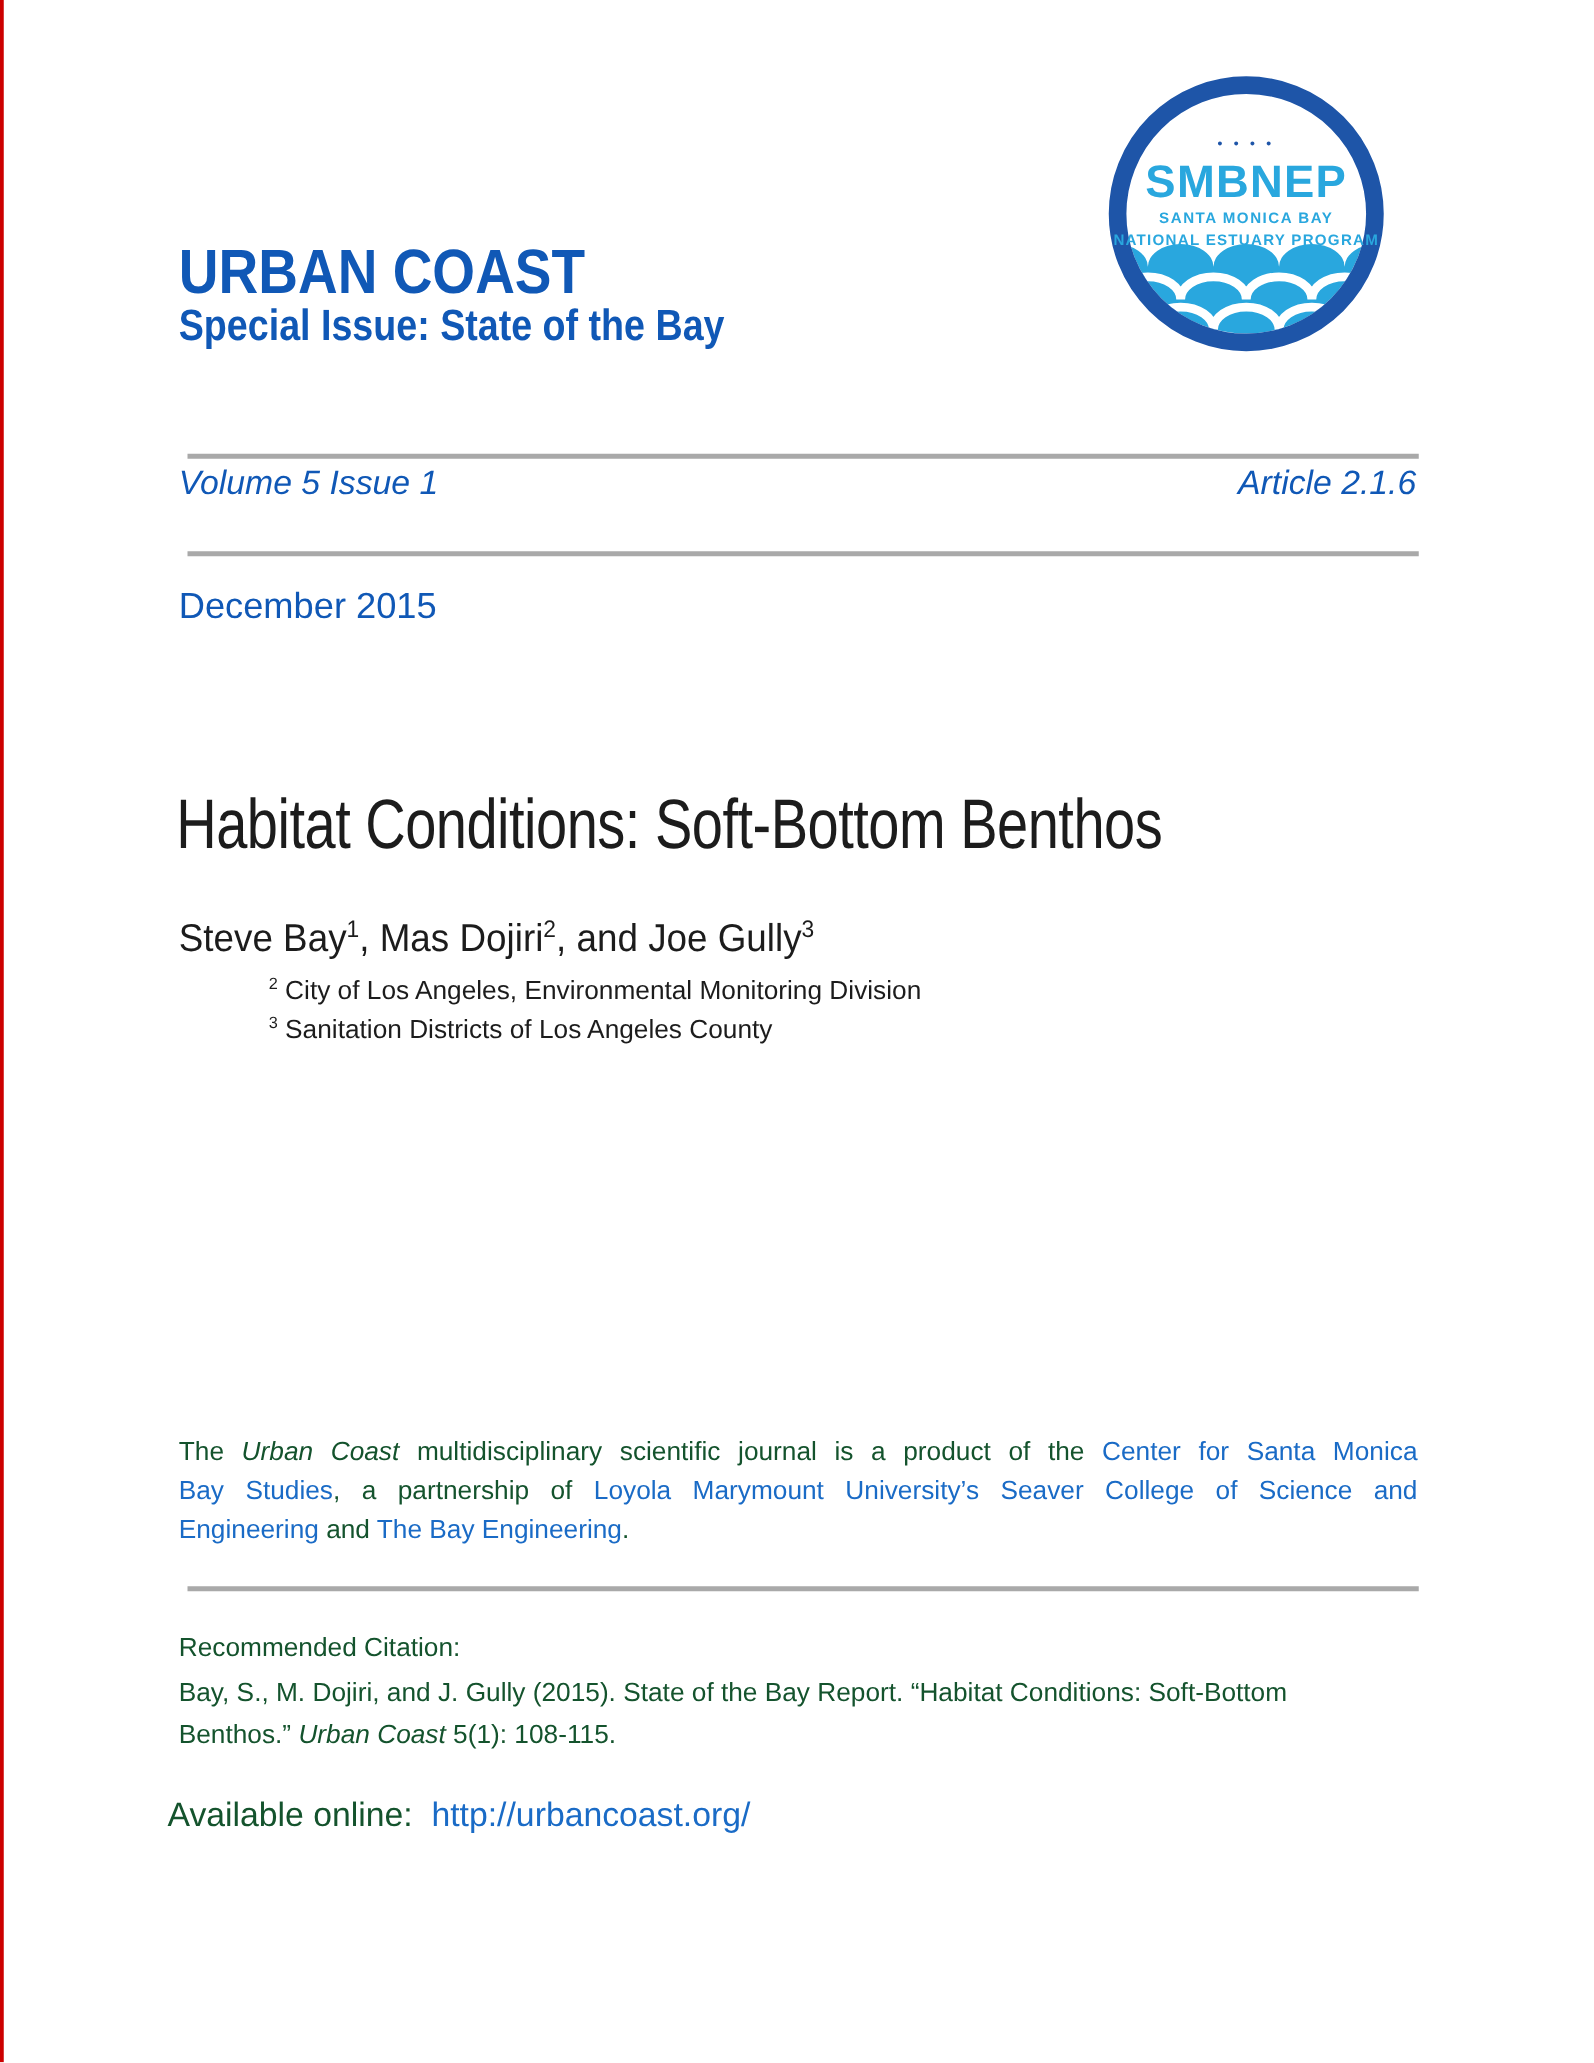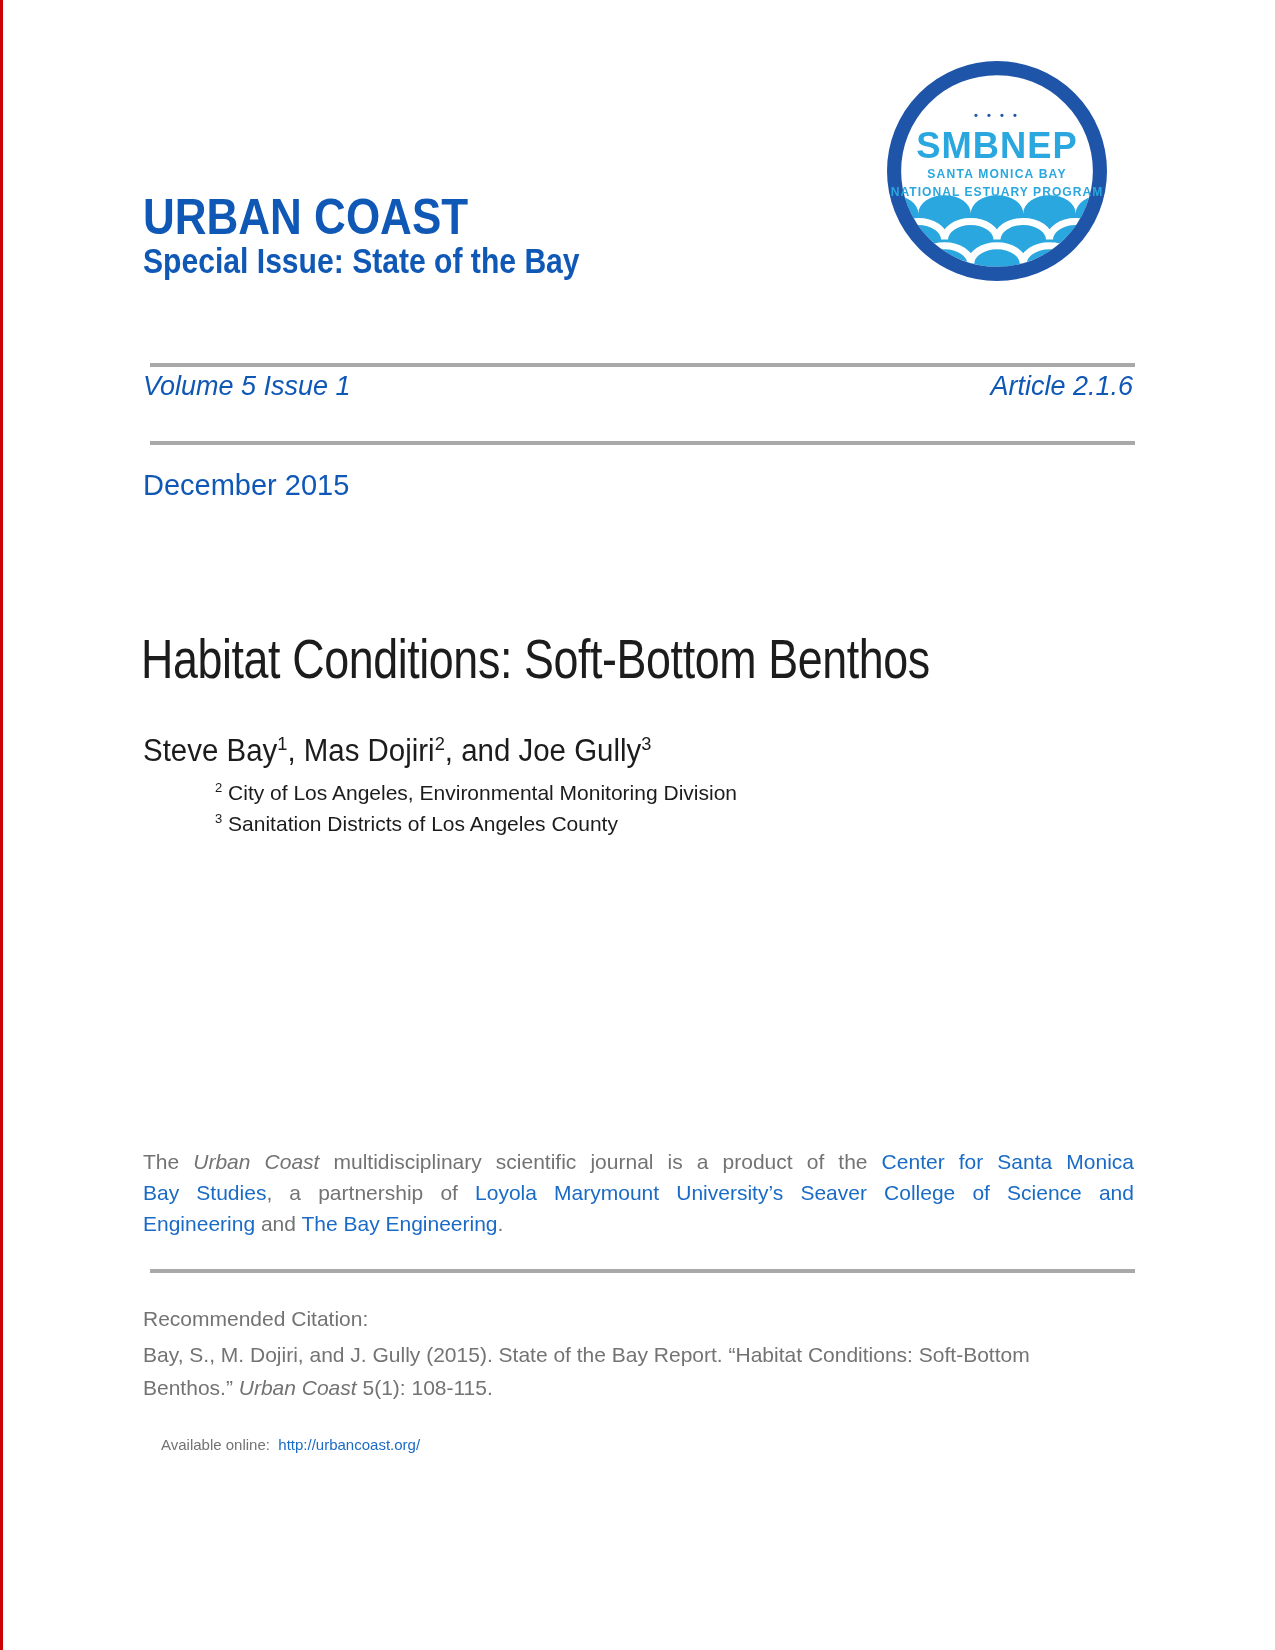--- a/index.html
+++ b/index.html
@@ -5,21 +5,21 @@
   html,body{margin:0;padding:0;background:#ffffff;}
   #page{
     position:relative;
     width:1275px;height:1650px;
     background:#ffffff;
     font-family:"Liberation Sans", sans-serif;
     overflow:hidden;
   }
   .abs{position:absolute;}
   .blue{color:#1058B6;}
-  .g{color:#737373;}
+  .g{color:#14532d;}
   .b{color:#1A6BC6;}
   .i{font-style:italic;}
   sup{font-size:62%;line-height:0;}
   .rule{position:absolute;height:4px;background:#A9A9A9;}
   #left-edge{position:absolute;left:0;top:0;width:3px;height:1650px;background:#CC0000;}
 
   #journal-title{
     left:143px;top:192px;
     font-size:50px;font-weight:bold;line-height:1;
     transform:scaleX(0.88);transform-origin:left top;
@@ -65,22 +65,22 @@
     left:143px;top:1146px;width:991px;
     font-size:21px;line-height:31px;
   }
   #about .just{text-align:justify;text-align-last:justify;}
   #citation-block{
     left:143px;top:1302px;width:1000px;
     font-size:21px;line-height:33px;
   }
   #citation-label{margin-bottom:3px;}
   #available{
-    left:161px;top:1436px;
-    font-size:15px;line-height:1.2;white-space:pre-wrap;
+    left:134px;top:1436px;
+    font-size:27px;line-height:1.2;white-space:pre-wrap;
   }
   #issn-block{
     left:700px;top:1468px;width:433px;
     font-size:21px;line-height:34px;text-align:right;
   }
 </style>
 </head>
 <body>
 
 <div id="page">

